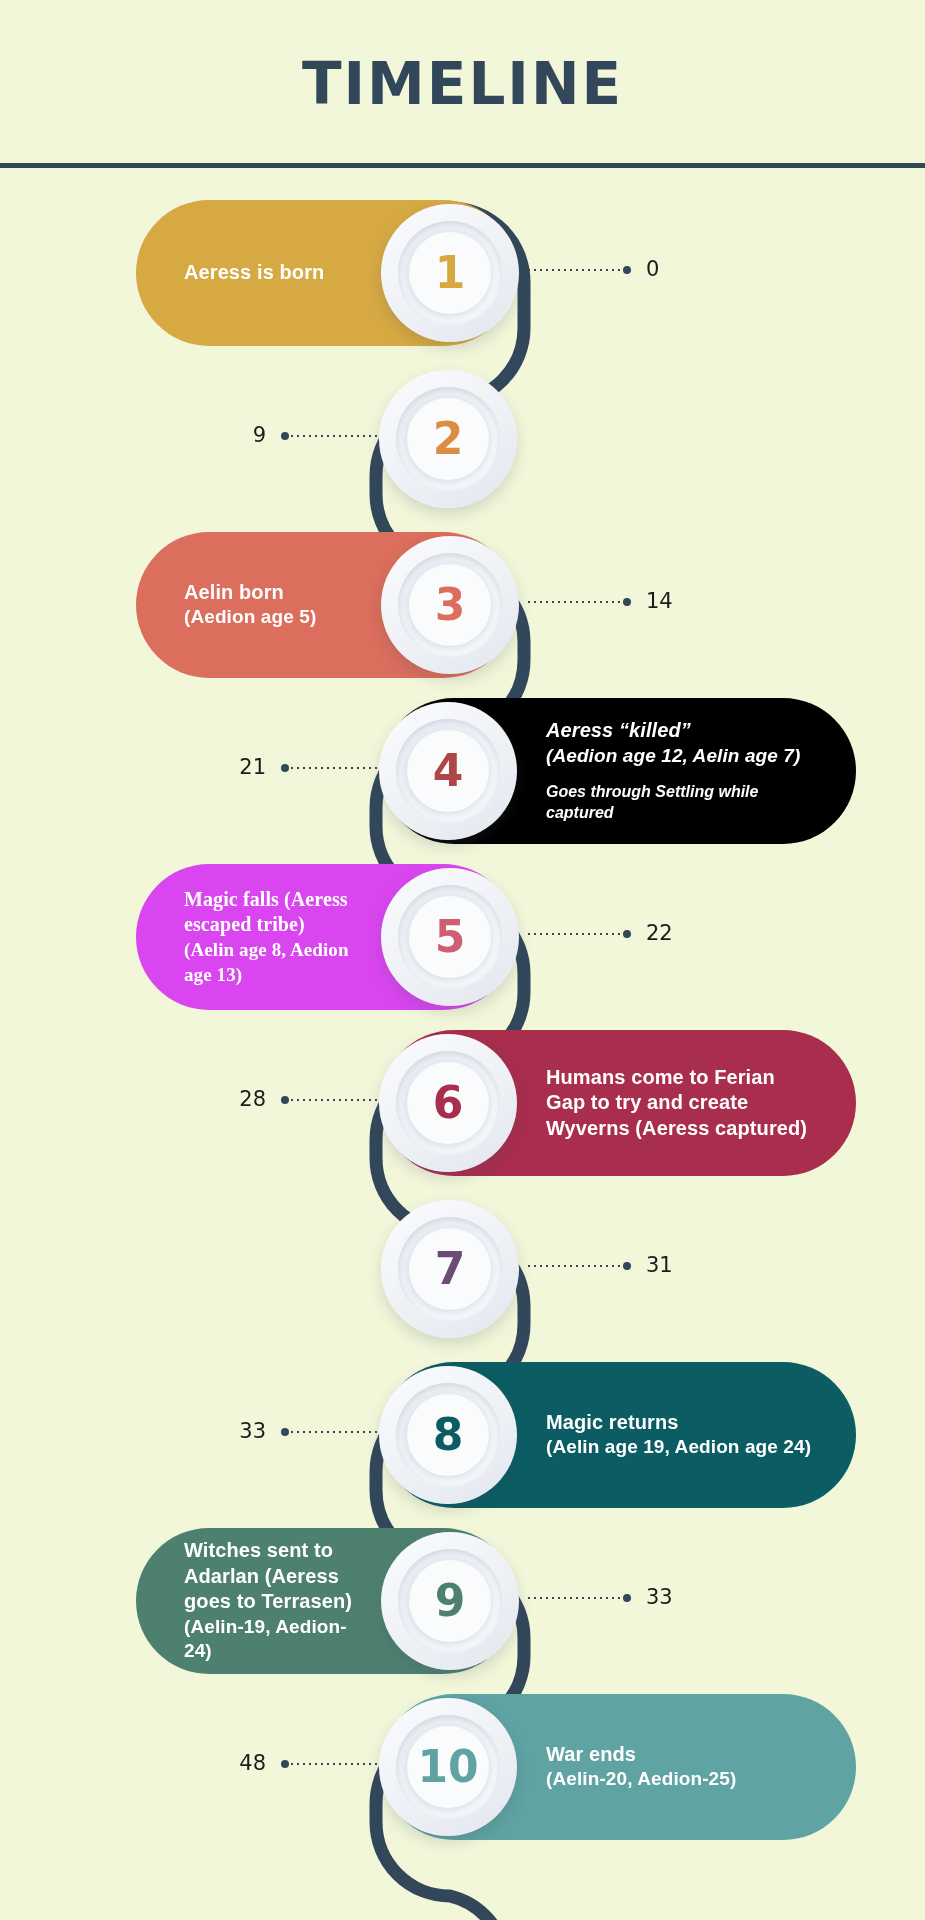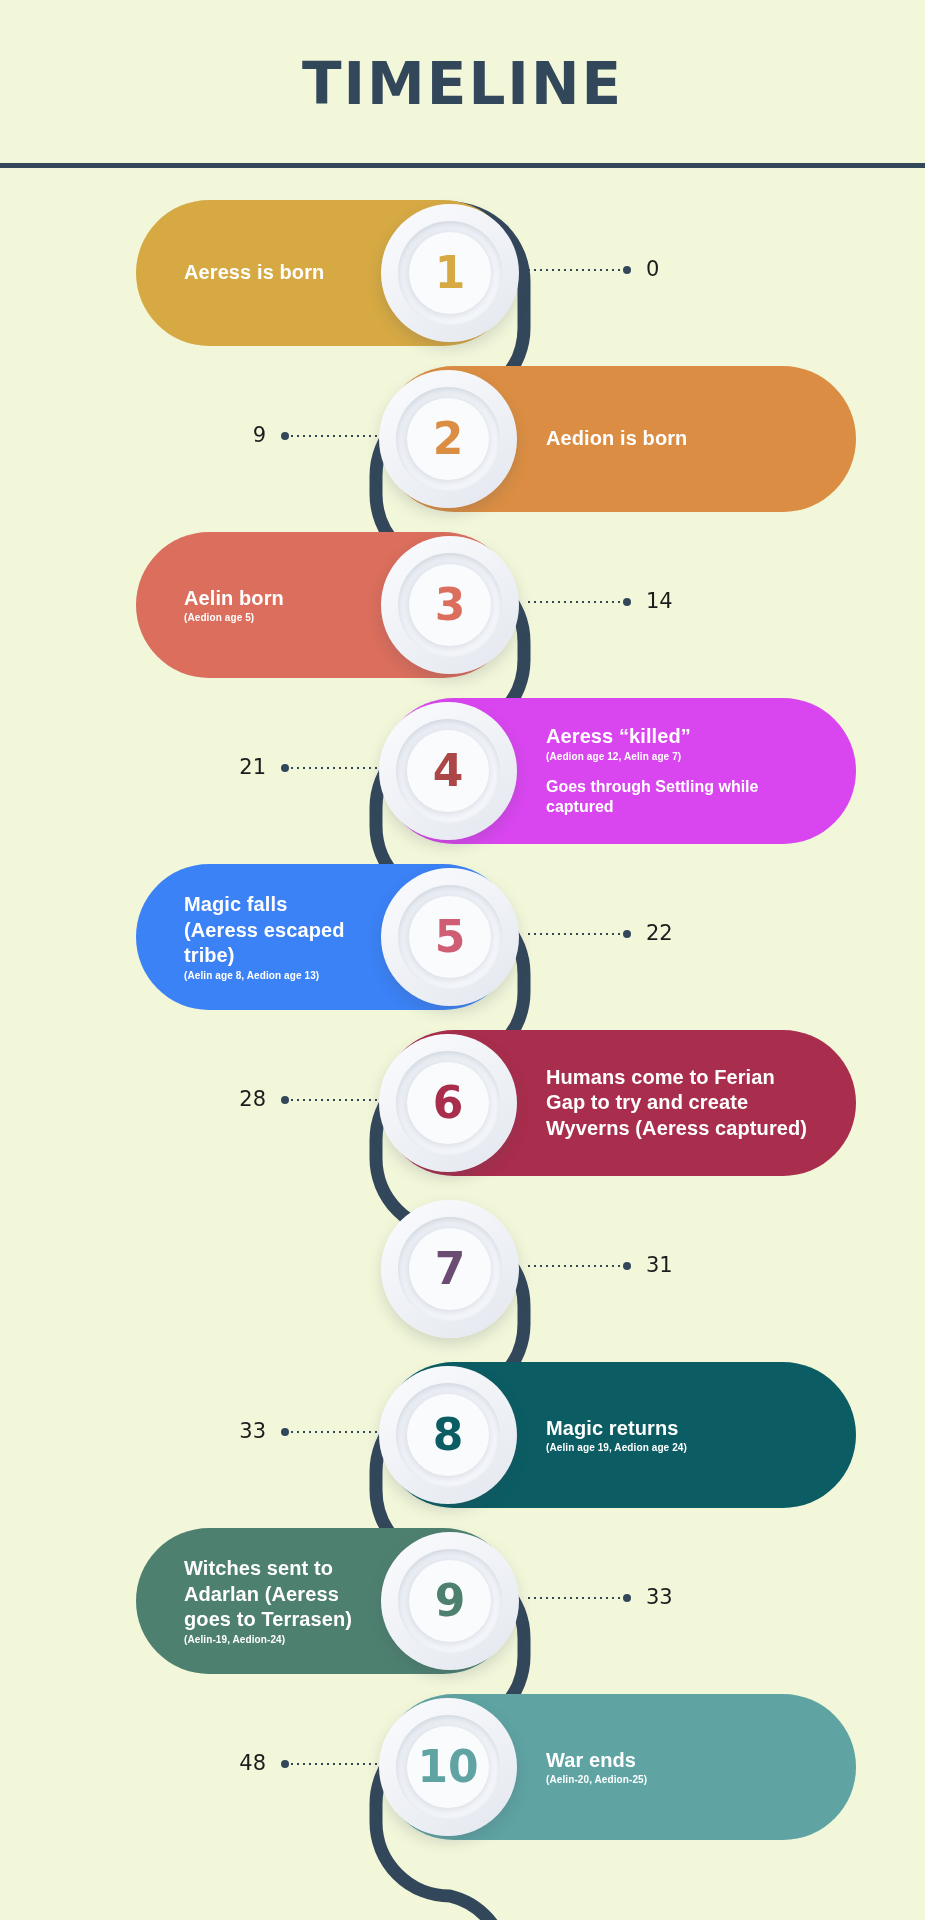--- a/index.html
+++ b/index.html
@@ -86,21 +86,21 @@
 
   .band-title {
     color: #FFFFFF;
     font-size: 20px;
     font-weight: bold;
     line-height: 1.28;
     letter-spacing: .1px;
   }
   .band-sub {
     color: #FFFFFF;
-    font-size: 10px;
+    font-size: 19px;
     font-weight: bold;
     line-height: 1.3;
     letter-spacing: .1px;
   }
   .band-extra {
     color: #FFFFFF;
     font-size: 16px;
     font-weight: bold;
     line-height: 1.3;
     margin-top: 14px;
@@ -255,25 +255,20 @@
         <div class="medallion">
           <span class="medallion-num" style="color: rgb(214, 169, 67);">1</span>
         </div>
         <div class="connector">
           <div class="conn-line"></div>
           <div class="conn-dot"></div>
         </div>
         <div class="year">0</div>
       </div>
       <div class="row right" style="top: 198px;">
-        <div class="band" style="background: rgb(219, 142, 67);">
-          <div class="band-text">
-            <div class="band-title">Aedion is born</div>
-          </div>
-        </div>
         <div class="medallion">
           <span class="medallion-num" style="color: rgb(219, 142, 67);">2</span>
         </div>
         <div class="connector">
           <div class="conn-line"></div>
           <div class="conn-dot"></div>
         </div>
         <div class="year">9</div>
       </div>
       <div class="row left" style="top: 364px; padding-left: 40px;">
@@ -286,38 +281,38 @@
         <div class="medallion">
           <span class="medallion-num" style="color: rgb(219, 110, 92);">3</span>
         </div>
         <div class="connector">
           <div class="conn-line"></div>
           <div class="conn-dot"></div>
         </div>
         <div class="year">14</div>
       </div>
       <div class="row right" style="top: 530px;">
-        <div class="band" style="background: #d946ef;">
+        <div class="band" style="background: #000000; font-style: italic;">
           <div class="band-text">
             <div class="band-title">Aeress “killed”</div>
             <div class="band-sub">(Aedion age 12, Aelin age 7)</div>
             <div class="band-extra">Goes through Settling while captured</div>
           </div>
         </div>
         <div class="medallion">
           <span class="medallion-num" style="color: rgb(173, 70, 70);">4</span>
         </div>
         <div class="connector">
           <div class="conn-line"></div>
           <div class="conn-dot"></div>
         </div>
         <div class="year">21</div>
       </div>
       <div class="row left" style="top: 696px;">
-        <div class="band" style="background: #3b82f6;">
+        <div class="band" style="background: #d946ef; font-family: Liberation Serif, serif;">
           <div class="band-text">
             <div class="band-title">Magic falls (Aeress escaped tribe)</div>
             <div class="band-sub">(Aelin age 8, Aedion age 13)</div>
           </div>
         </div>
         <div class="medallion">
           <span class="medallion-num" style="color: rgb(207, 94, 116);">5</span>
         </div>
         <div class="connector">
           <div class="conn-line"></div>

